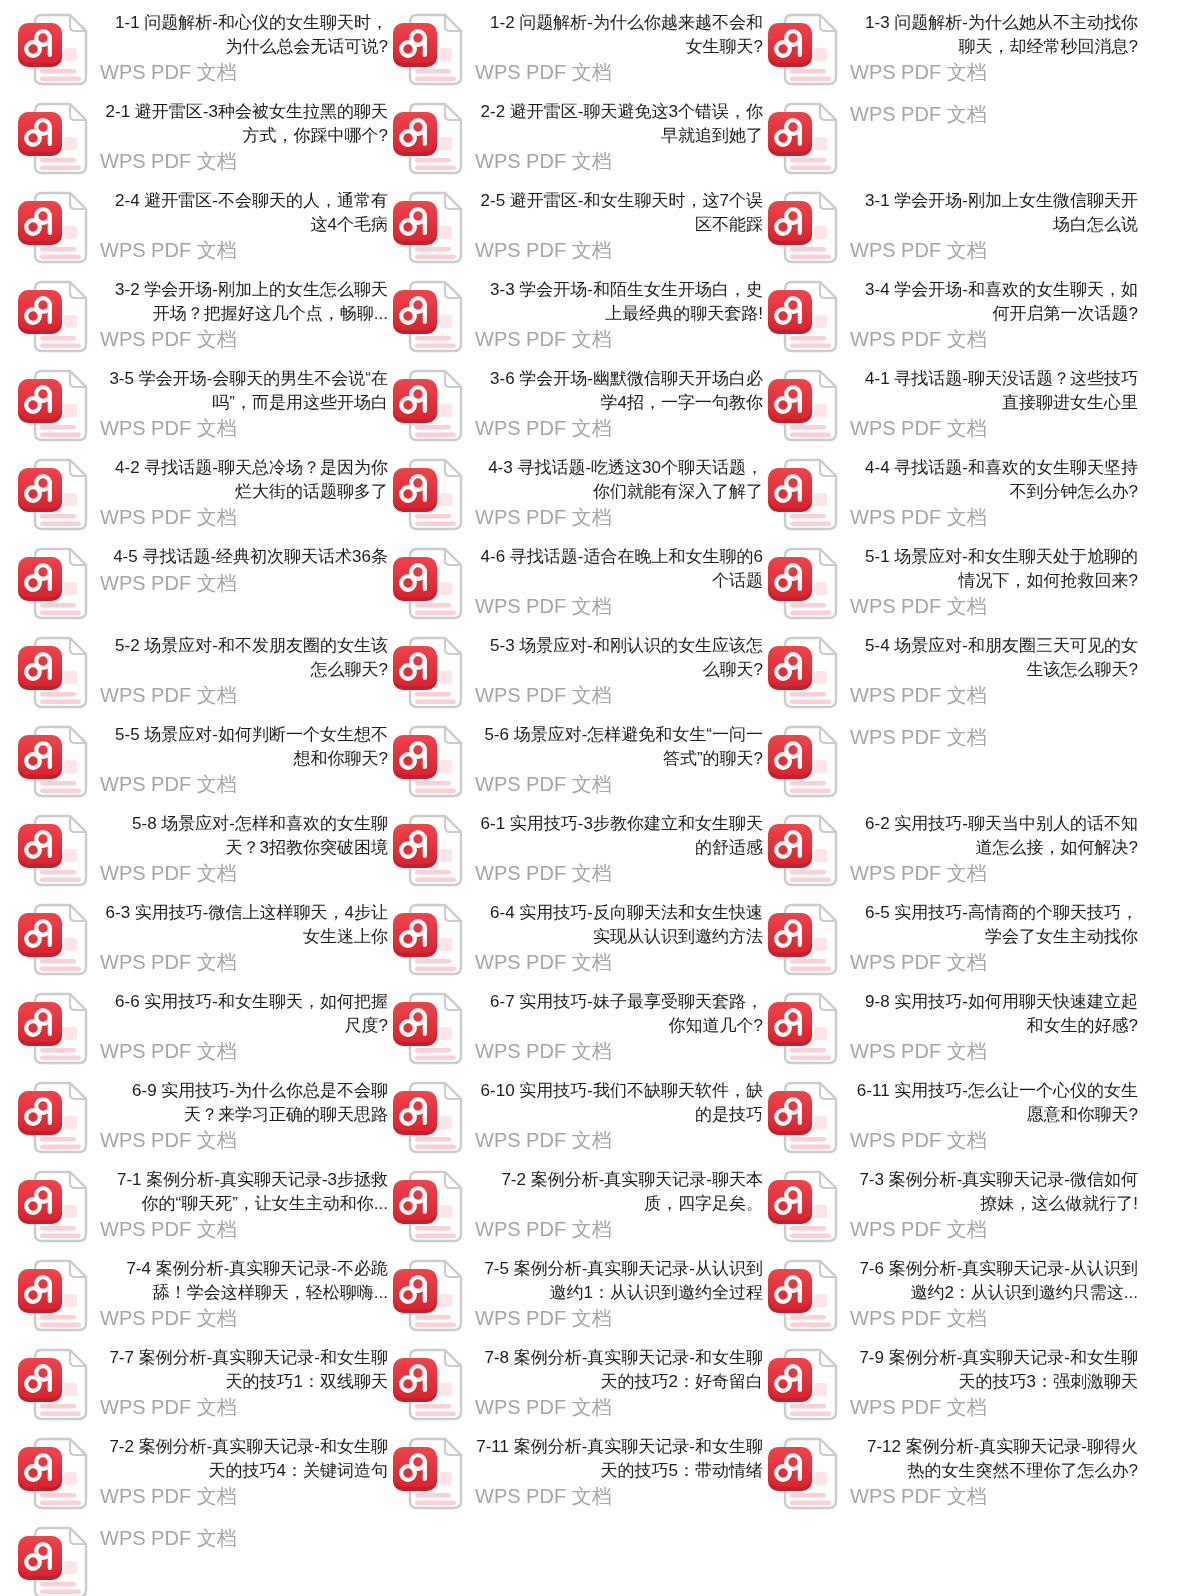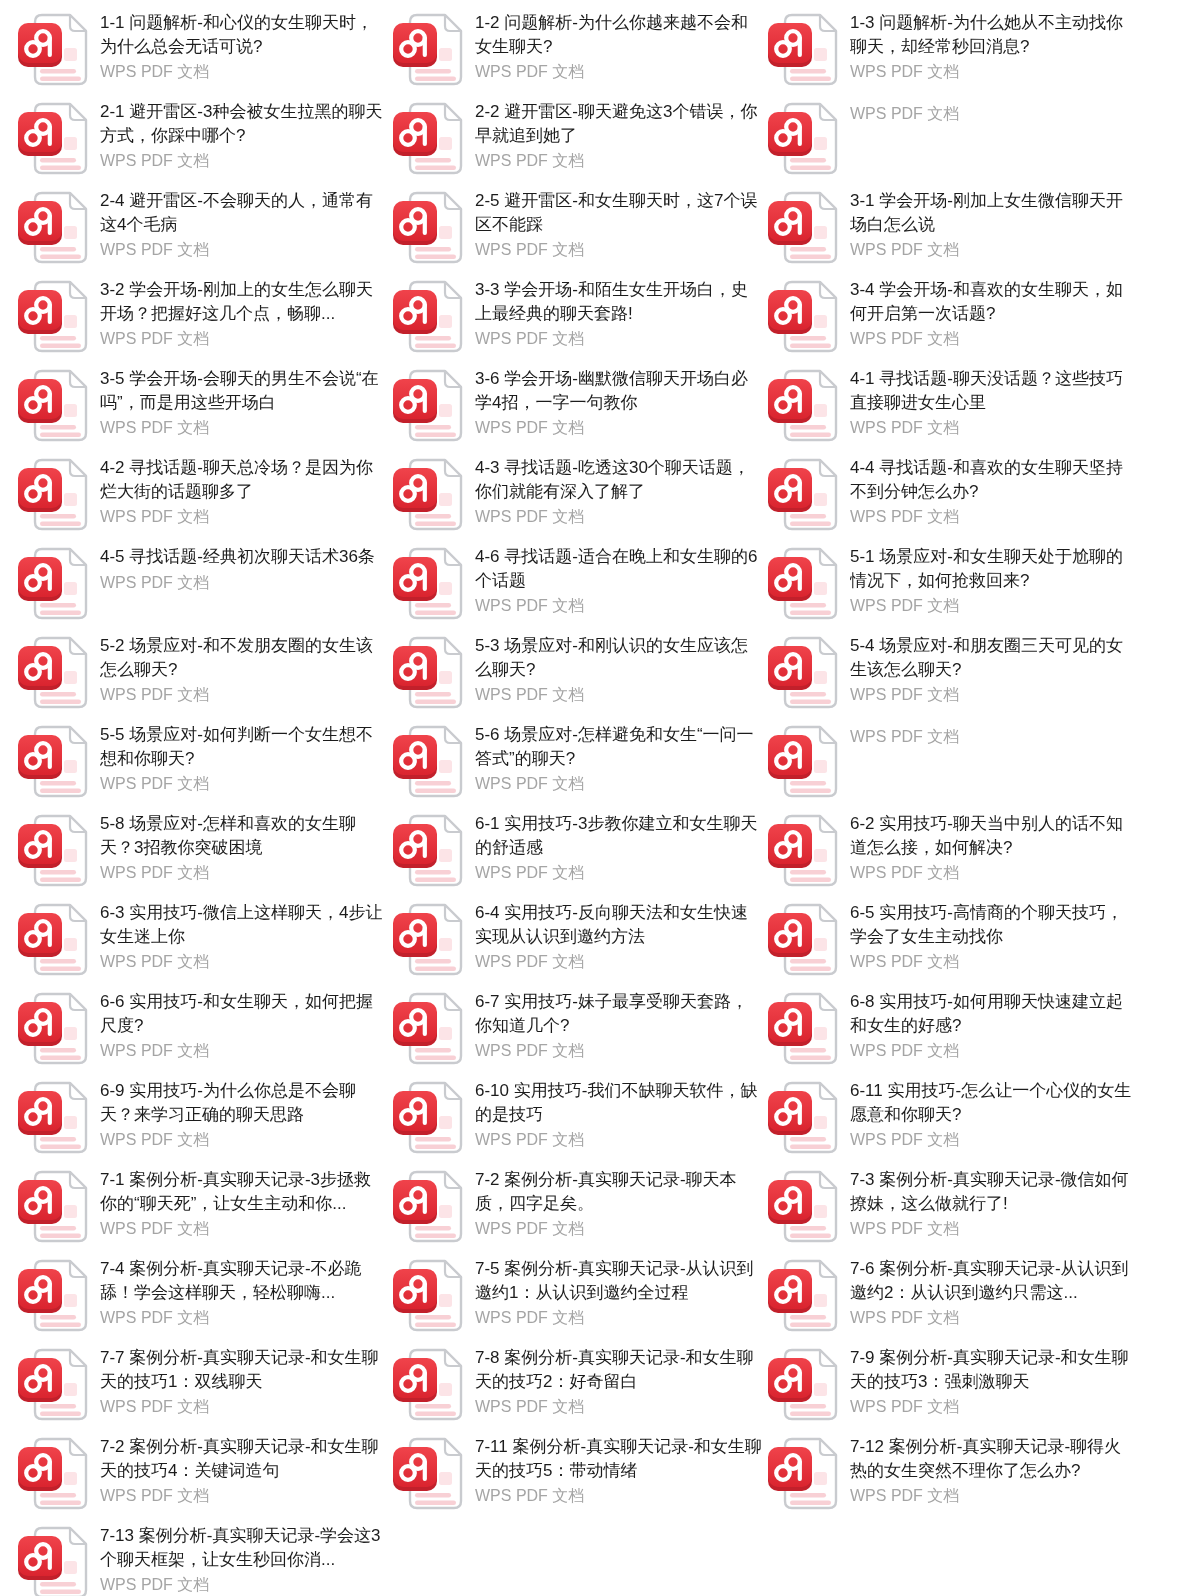--- a/index.html
+++ b/index.html
@@ -30,23 +30,24 @@
     width:288px;
     max-width:288px;
   }
   .title{
     font-size:17px;
     line-height:23.5px;
     color:#1c1c1c;
     max-height:47px;
     overflow:hidden;
     word-break:break-all;
+    text-align:right;
   }
   .sub{
-    font-size:16px;
+    font-size:20px;
     line-height:22px;
     color:#a5a5a5;
     margin-top:3px;
     white-space:nowrap;
   }
 </style>
 </head>
 <body>
 
 <div class="grid">
@@ -1224,21 +1225,21 @@
         <rect x="4" y="14" width="44" height="40" rx="10" fill="url(#badgeGrad)"></rect>
 
         <g stroke="#ffffff" stroke-width="4.2" fill="none" stroke-linecap="round">
           <circle cx="19" cy="40" r="6.8"></circle>
           <circle cx="29" cy="29" r="6.8"></circle>
           <path d="M 35.8 29 V 46"></path>
         </g>
       </svg>
     </div>
     <div class="text">
-      <div class="title">6-8 实用技巧-如何用聊天快速建立起和女生的好感?</div>
+      <div class="title">9-8 实用技巧-如何用聊天快速建立起和女生的好感?</div>
       <div class="sub">WPS PDF 文档</div>
     </div>
   </div>
 
   <div class="item">
     <div class="icon-wrap">
       <svg width="78" height="80" viewBox="0 0 78 80" xmlns="http://www.w3.org/2000/svg">
         <defs>
           <linearGradient id="badgeGrad" x1="0" y1="0" x2="0" y2="1">
             <stop offset="0" stop-color="#f0434b"></stop>
@@ -1752,17 +1753,16 @@
         <rect x="4" y="14" width="44" height="40" rx="10" fill="url(#badgeGrad)"></rect>
 
         <g stroke="#ffffff" stroke-width="4.2" fill="none" stroke-linecap="round">
           <circle cx="19" cy="40" r="6.8"></circle>
           <circle cx="29" cy="29" r="6.8"></circle>
           <path d="M 35.8 29 V 46"></path>
         </g>
       </svg>
     </div>
     <div class="text">
-      <div class="title">7-13 案例分析-真实聊天记录-学会这3个聊天框架，让女生秒回你消...</div>
       <div class="sub">WPS PDF 文档</div>
     </div>
   </div>
 </div>
 
 </body></html>

